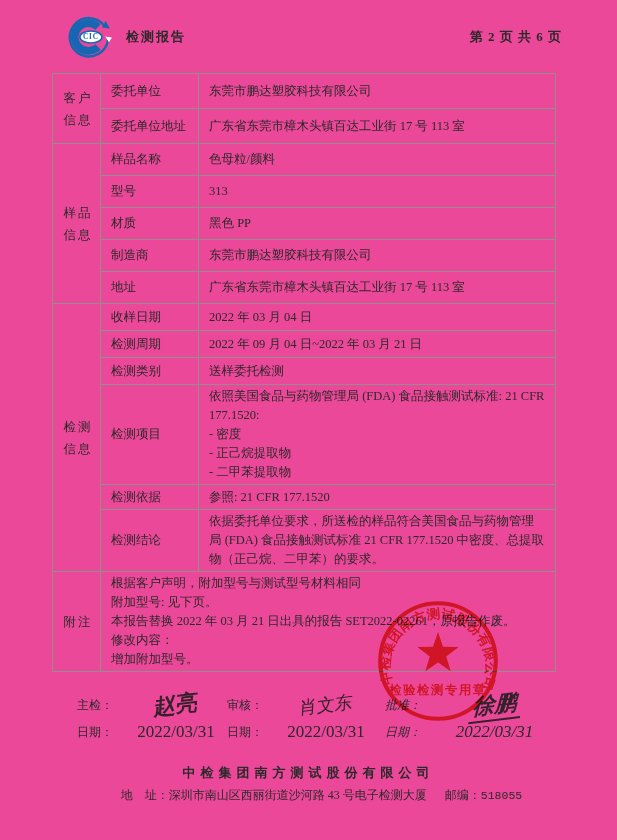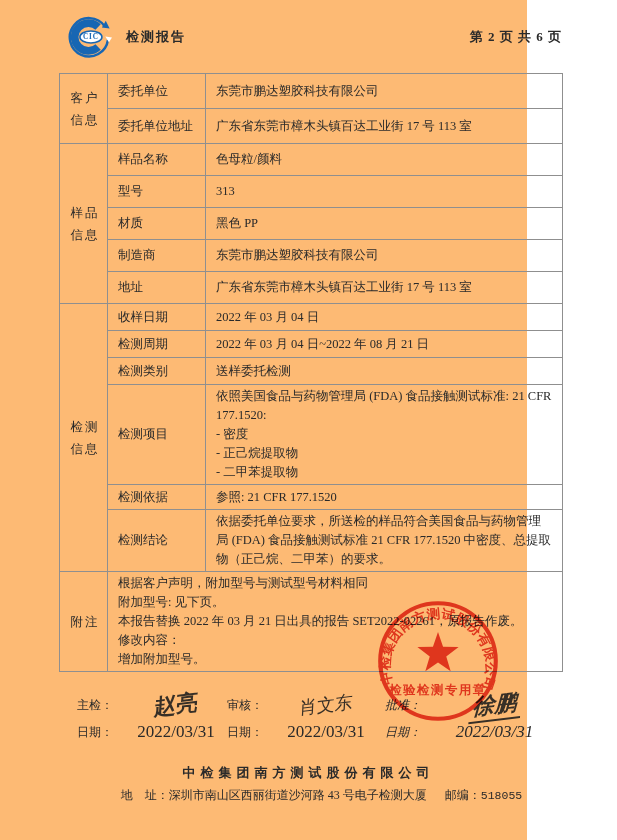--- a/index.html
+++ b/index.html
@@ -1,29 +1,29 @@
 <!DOCTYPE html>
 <html><head>
 <meta charset="utf-8">
 <style>
   html,body{margin:0;padding:0;background:#ffffff;}
   body{width:617px;height:840px;overflow:hidden;
        font-family:"Liberation Serif","DejaVu Serif",serif;color:#2a2a2a;}
-  .page{position:relative;width:527px;height:840px;background:#fdba74;}
+  .page{position:relative;width:617px;height:840px;background:#ec4899;}
 
   
   .header{position:absolute;top:12px;left:66px;width:496px;height:50px;
           display:flex;align-items:center;}
   .logo{flex:0 0 auto;width:46px;height:46px;}
   .hdr-title{font-weight:bold;font-size:13px;margin-left:14px;letter-spacing:2px;}
   .hdr-no{font-weight:bold;font-size:12.5px;margin-left:48px;white-space:nowrap;}
   .hdr-page{font-weight:bold;font-size:13px;margin-left:auto;white-space:nowrap;letter-spacing:1px;}
 
   
-  table.report{position:absolute;top:73px;left:59px;width:503px;
+  table.report{position:absolute;top:73px;left:52px;width:503px;
                border-collapse:collapse;table-layout:fixed;border-radius:6px;}
   table.report td{border:1px solid #8f8f8f;font-size:12.5px;vertical-align:middle;
                   padding:2px 10px;overflow:hidden;}
   td.group{text-align:center;padding:2px 4px;}
   td.group .glabel{display:inline-block;width:2.4em;line-height:22px;letter-spacing:2px;}
   td.field{padding-left:11px;}
   td.value{padding-left:13px;}
   td.multiline{white-space:pre-line;line-height:19px;padding-top:5px;padding-bottom:5px;}
   tr.h35{height:35px;} tr.h32{height:32px;} tr.h27{height:27px;}
   tr.h88{height:88px;} tr.h25{height:25px;} tr.h52{height:52px;} tr.h93{height:93px;}
@@ -110,21 +110,21 @@
         <td class="value">广东省东莞市樟木头镇百达工业街 17 号 113 室</td>
       </tr>
 
       <tr class="h27">
         <td class="group" rowspan="6"><span class="glabel">检测信息</span></td>
         <td class="field">收样日期</td>
         <td class="value">2022 年 03 月 04 日</td>
       </tr>
       <tr class="h27">
         <td class="field">检测周期</td>
-        <td class="value">2022 年 03 月 04 日~2022 年 08 月 21 日</td>
+        <td class="value">2022 年 09 月 04 日~2022 年 03 月 21 日</td>
       </tr>
       <tr class="h27">
         <td class="field">检测类别</td>
         <td class="value">送样委托检测</td>
       </tr>
       <tr class="h88">
         <td class="field">检测项目</td>
         <td class="value multiline">依照美国食品与药物管理局 (FDA) 食品接触测试标准: 21 CFR 177.1520:
 - 密度
 - 正己烷提取物

